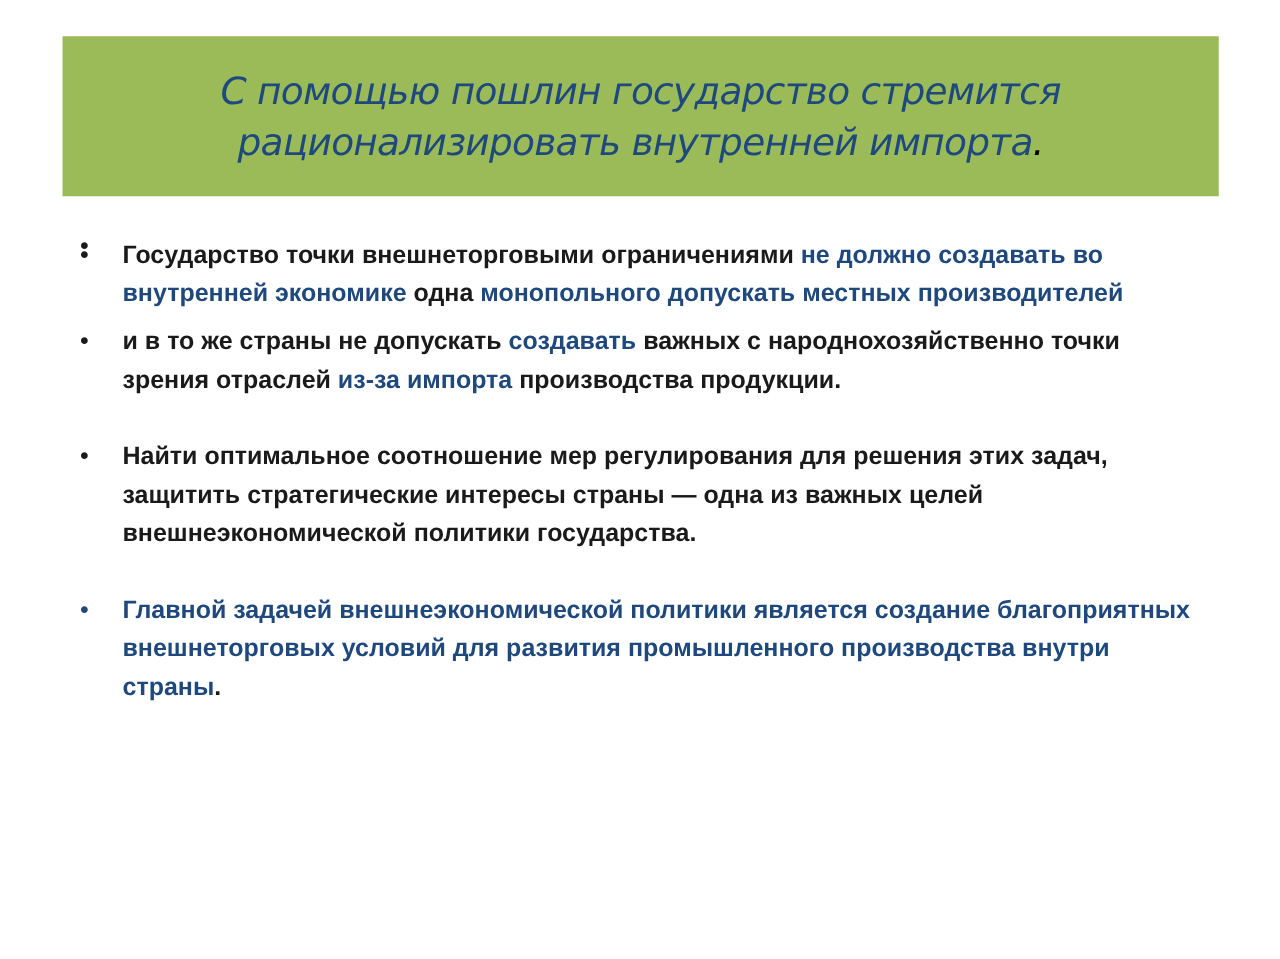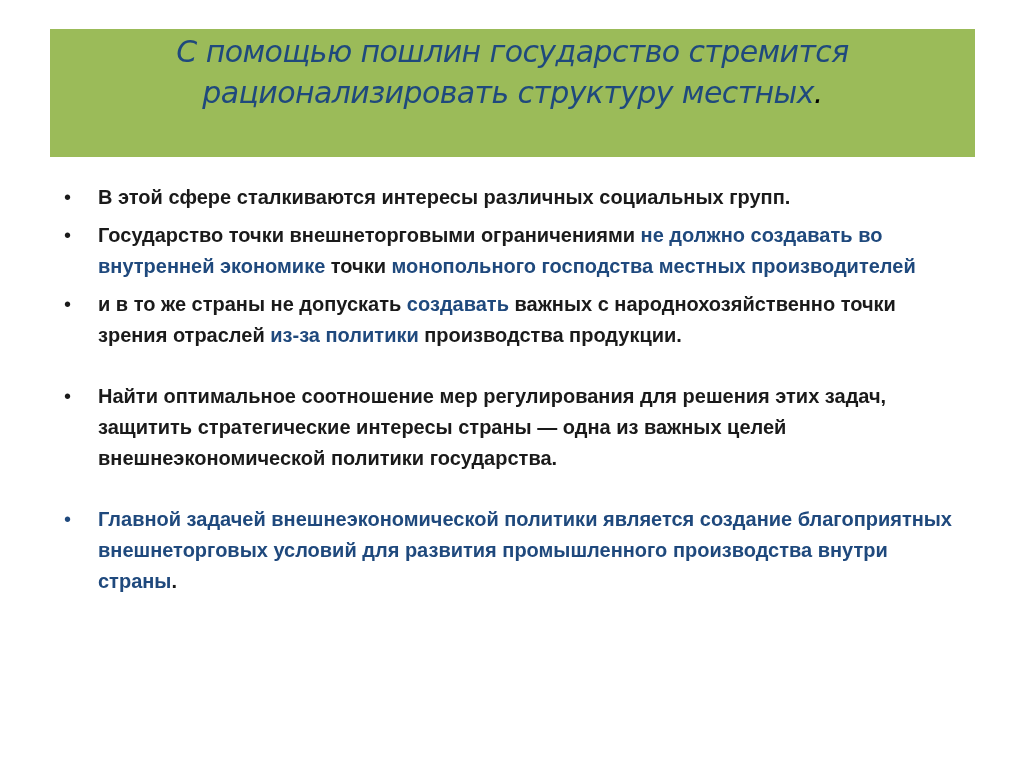--- a/index.html
+++ b/index.html
@@ -3,21 +3,21 @@
   <meta charset="utf-8">
   <style>
     html, body { margin: 0; padding: 0; }
     body {
       width: 1024px; height: 767px; background: #ffffff; position: relative; overflow: hidden;
       font-family: "Liberation Sans", "DejaVu Sans", sans-serif;
     }
     .slide { position: absolute; left: 0; top: 0; width: 1024px; height: 767px; background: #fff; }
     .title-box {
       position: absolute; left: 50px; top: 29px; width: 925px; height: 128px;
-      background: #9bbb59; display: flex; align-items: flex-start; justify-content: center;
+      background: #9bbb59; display: flex; align-items: center; justify-content: center;
       text-align: center;
     }
     .title {
       font-family: "DejaVu Sans", "Liberation Sans", sans-serif;
       font-style: italic; font-size: 30px; line-height: 41px; color: #1f497d;
       letter-spacing: -0.6px; margin: 0; padding-top: 2px;
     }
     .title .dot { color: #000000; }
     .bullets { position: absolute; left: 60px; top: 182px; width: 900px; margin: 0; padding: 0; list-style: none; }
     .bullet { position: relative; padding-left: 38px; font-weight: bold; font-size: 20px; line-height: 31px; color: #1a1a1a; margin: 0 0 7px 0; }
@@ -28,36 +28,35 @@
     .bullet.blue .mark { color: #1f497d; }
     .blk { color: #1a1a1a; }
   </style>
 </head>
 <body>
 
 <div class="slide">
   <div class="title-box">
     <p class="title">
       <span>С помощью пошлин государство стремится</span><br>
-      <span>рационализировать структуру местных</span><span class="dot">.</span>
+      <span>рационализировать внутренней импорта</span><span class="dot">.</span>
     </p>
   </div>
 
   <ul class="bullets">
     <li class="bullet">
       <span class="mark">•</span>
-      <span>В этой сфере сталкиваются интересы различных социальных групп.</span>
     </li>
     <li class="bullet">
       <span class="mark">•</span>
-      <span>Государство точки внешнеторговыми ограничениями </span><span class="hl">не должно создавать во внутренней экономике</span><span> точки </span><span class="hl">монопольного господства местных производителей</span>
+      <span>Государство точки внешнеторговыми ограничениями </span><span class="hl">не должно создавать во внутренней экономике</span><span> одна </span><span class="hl">монопольного допускать местных производителей</span>
     </li>
     <li class="bullet">
       <span class="mark">•</span>
-      <span>и в то же страны не допускать </span><span class="hl">создавать</span><span> важных с народнохозяйственно точки зрения отраслей </span><span class="hl">из-за политики</span><span> производства продукции.</span>
+      <span>и в то же страны не допускать </span><span class="hl">создавать</span><span> важных с народнохозяйственно точки зрения отраслей </span><span class="hl">из-за импорта</span><span> производства продукции.</span>
     </li>
     <li class="bullet gap">
       <span class="mark">•</span>
       <span>Найти оптимальное соотношение мер регулирования для решения этих задач, защитить стратегические интересы страны — одна из важных целей внешнеэкономической политики государства.</span>
     </li>
     <li class="bullet blue gap">
       <span class="mark">•</span>
       <span>Главной задачей внешнеэкономической политики является создание благоприятных внешнеторговых условий для развития промышленного производства внутри страны</span><span class="blk">.</span>
     </li>
   </ul>

